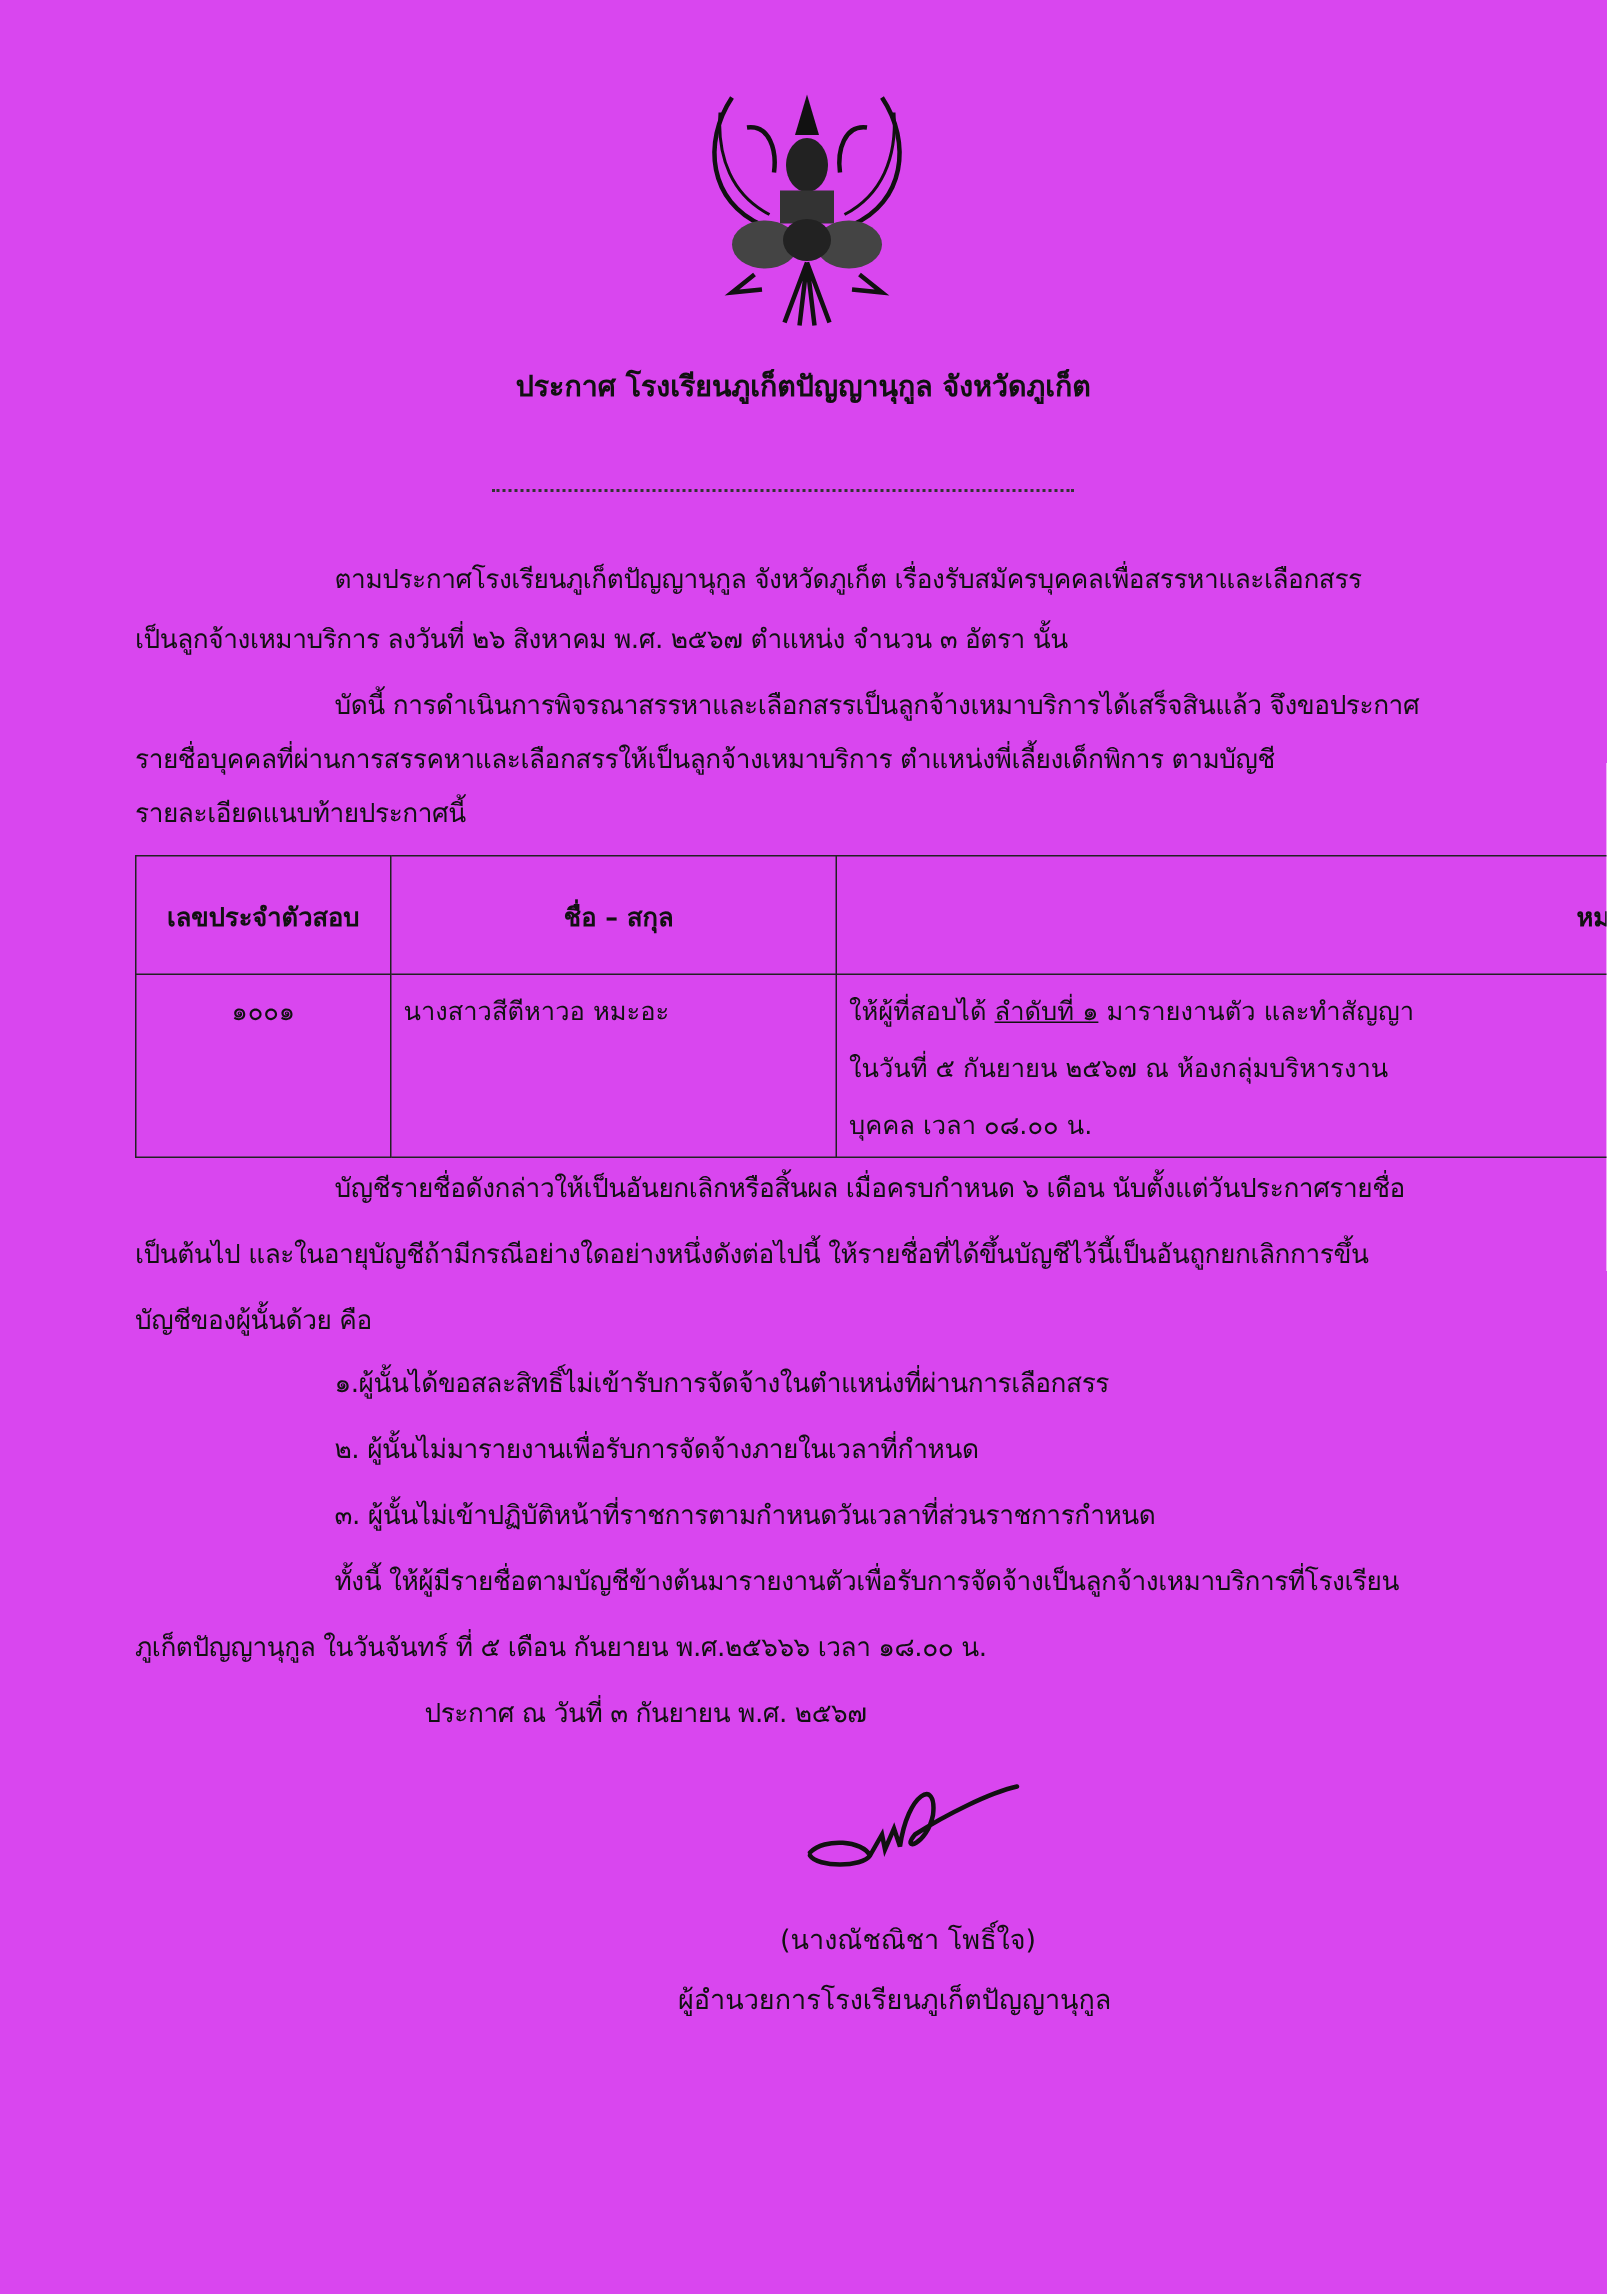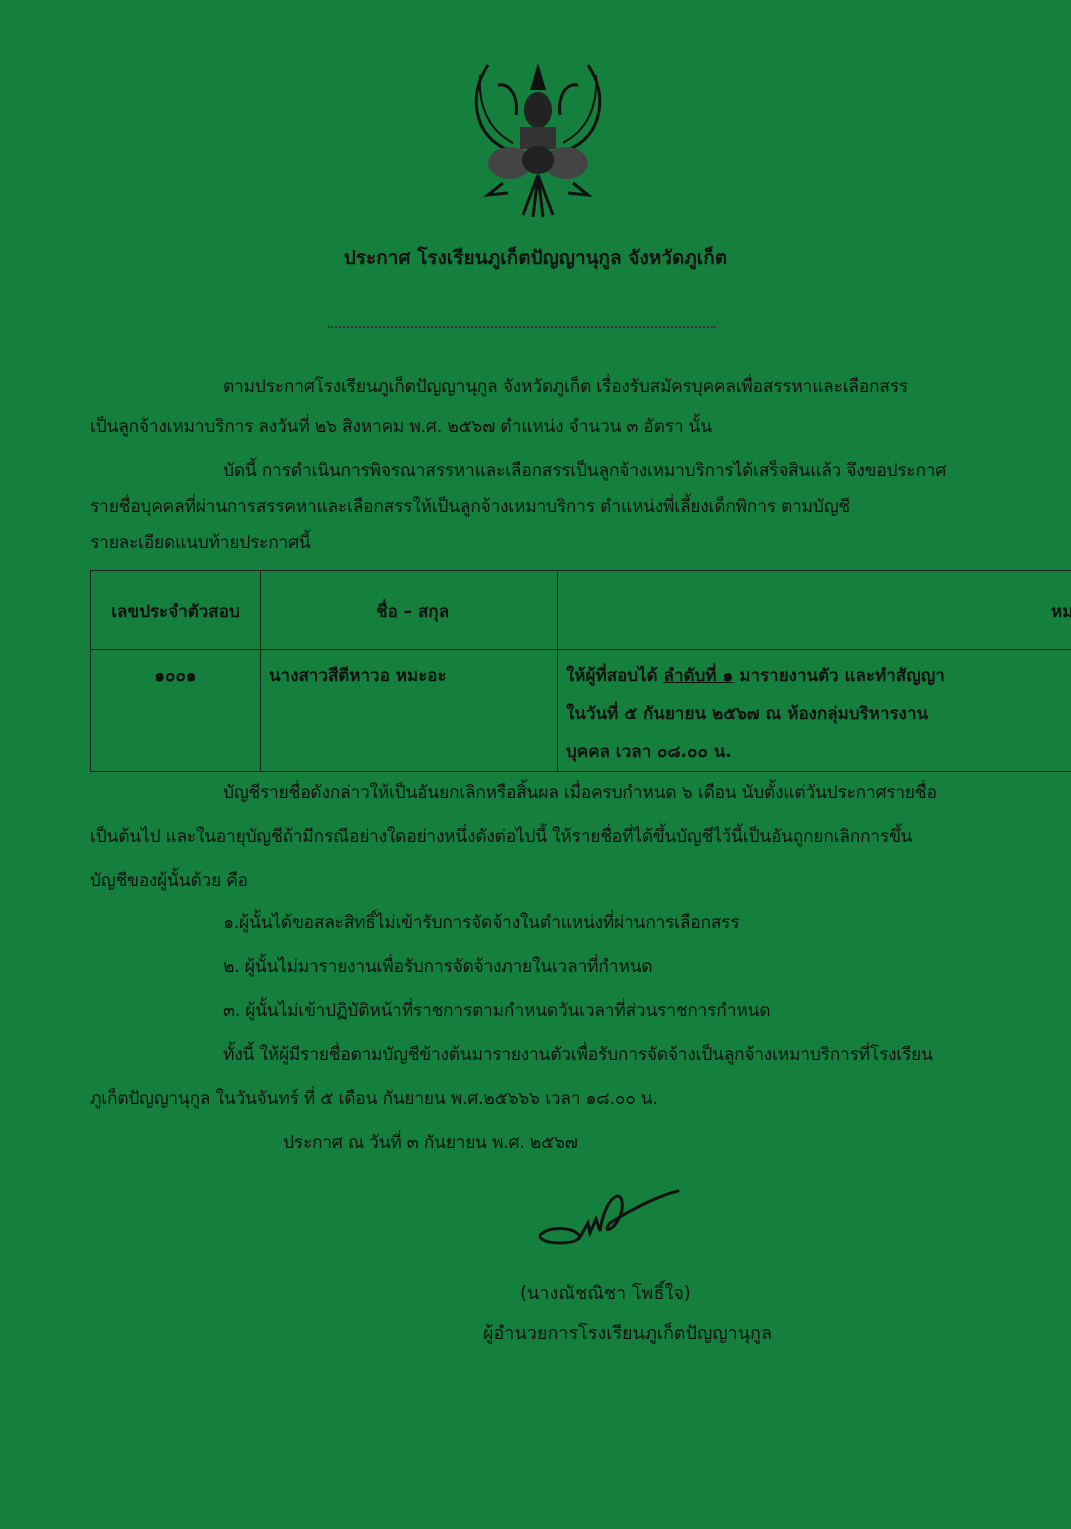--- a/index.html
+++ b/index.html
@@ -1,36 +1,36 @@
 <!DOCTYPE html>
 <html><head>
 <meta charset="utf-8">
 <style>
   html, body { margin:0; padding:0; background:#ffffff; }
   body { width:1071px; height:1529px; position:relative; overflow:hidden;
          font-family:"DejaVu Sans","Liberation Sans",sans-serif; color:#111; }
-  .page { position:absolute; left:0; top:0; width:1071px; height:1529px; background:#15803d; }
+  .page { position:absolute; left:0; top:0; width:1071px; height:1529px; background:#d946ef; }
   .emblem { position:absolute; left:458px; top:55px; width:160px; height:165px; }
   .title { position:absolute; left:0; width:1071px; text-align:center; font-weight:bold; font-size:19px; }
   .t1 { top:242px; }
   .t2 { top:284px; }
   .dots { position:absolute; left:328px; top:326px; width:388px; border-bottom:2px dotted #333; }
   .line { position:absolute; left:90px; width:890px; font-size:17.5px; white-space:nowrap; letter-spacing:-0.3px; }
   .indent { padding-left:133px; }
   table.result { position:absolute; left:90px; top:570px; width:1033px; border-collapse:collapse; font-size:17px;padding-left:36px; }
-  table.result th, table.result td { border:1.5px solid #222;font-weight:bold; }
+  table.result th, table.result td { border:1.5px solid #222; }
   table.result th { height:76px; font-weight:bold; }
   table.result td { vertical-align:top; height:112px; padding-top:6px; line-height:38px; }
   .c1 { width:167px; text-align:center; }
   .c2 { width:287px; padding-left:8px;margin-left:32px; }
   .c3 { padding-left:8px; }
   .ul { text-decoration:underline; }
   .sig { position:absolute; left:530px; top:1175px; width:150px; height:80px; }
   .signame { position:absolute; left:520px; top:1278px; font-size:18px; }
-  .sigpos { position:absolute; left:452px; top:1318px; font-size:18px;margin-left:31px; }
+  .sigpos { position:absolute; left:452px; top:1318px; font-size:18px; }
 </style>
 </head>
 <body>
 
 <div class="page">
 
   <svg class="emblem" viewBox="0 0 160 165">
     <g fill="none" stroke="#111" stroke-width="3">
       <path d="M30 10 C10 40, 15 80, 50 95"></path>
       <path d="M130 10 C150 40, 145 80, 110 95"></path>

